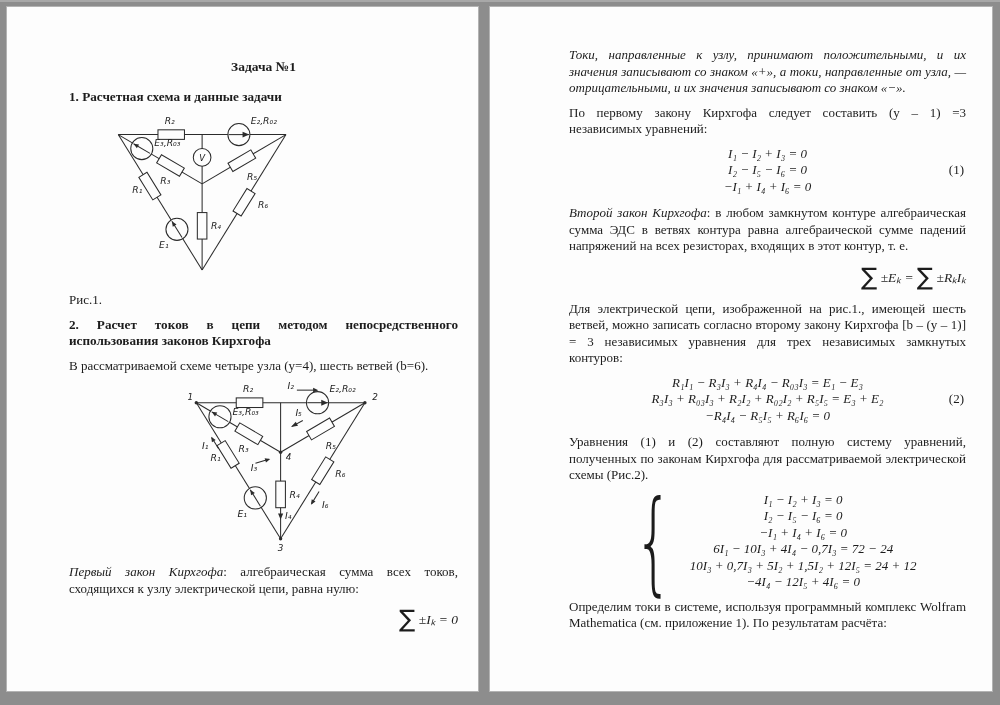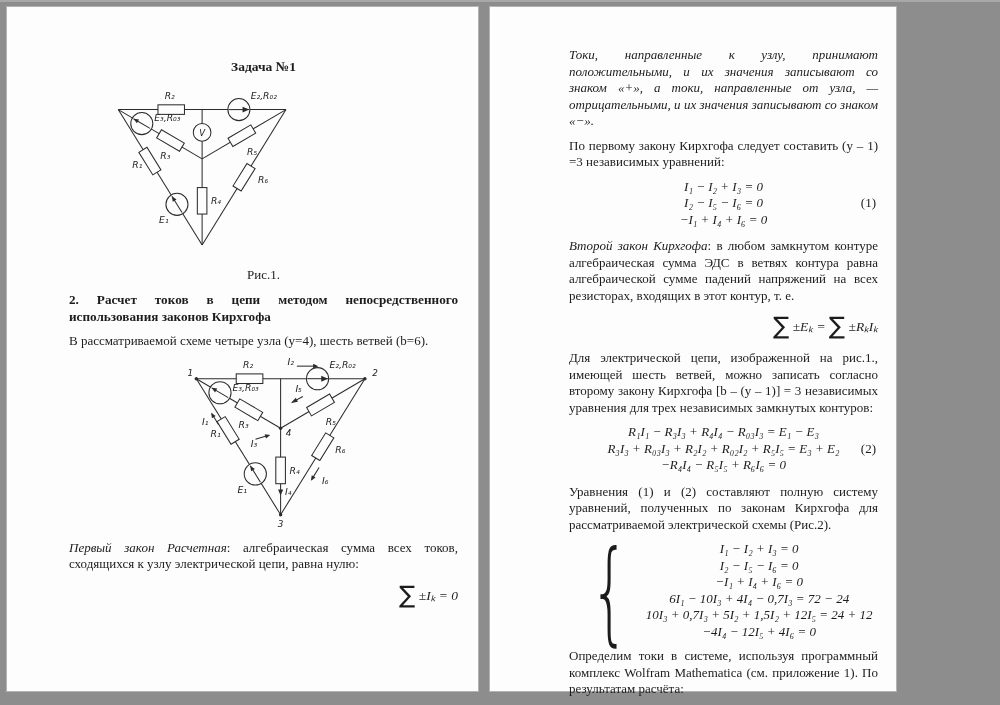--- a/index.html
+++ b/index.html
@@ -1,49 +1,50 @@
 <!DOCTYPE html>
 <html><head>
 <meta charset="utf-8">
 <style>
   html,body{margin:0;padding:0;width:1000px;height:705px;overflow:hidden;
     background:#8d8d8d;font-family:"Liberation Serif",serif;color:#1c1c1c;}
   .canvas{position:absolute;left:0;top:0;width:1000px;height:705px;background:#8d8d8d;border-top:2px solid #a8a8a8;}
   .page{position:absolute;top:4px;height:686px;background:#fdfdfd;border:1px solid #b3b3b3;box-sizing:border-box;}
   .page1{left:6px;width:473px;padding:52px 20px 0 62px;}
-  .page2{left:489px;width:408px;padding:40px 18px 0 79px;}
+  .page2{left:489px;width:504px;padding:40px 26px 0 79px;}
   .title{font-weight:bold;text-align:center;font-size:13.5px;margin:0 0 14px;}
   .h{font-weight:bold;font-size:13.2px;line-height:16.5px;margin:0 0 8px;text-align:justify;}
   .p{font-size:13px;line-height:16.5px;text-align:justify;margin:0 0 8px;}
   .it{font-style:italic;}
   .figrow1{position:relative;height:176px;margin-top:2px;}
   .figrow2{position:relative;height:182px;}
   svg.fig1{position:absolute;left:36px;top:0;width:206px;}
   svg.fig2{position:absolute;left:114px;top:0;width:210px;}
   .given{position:absolute;left:226px;top:30px;font-family:"DejaVu Sans",sans-serif;
     font-style:italic;font-size:11.5px;line-height:16px;white-space:nowrap;}
-  .figcap{text-align:center;font-size:13px;margin:2px 0 9px;}
+  .figcap{font-size:13px;margin:2px 0 9px;}
   .svglbl{font-family:"DejaVu Sans",sans-serif;font-style:italic;font-size:12.5px;fill:#222;}
   .svgnode{font-family:"DejaVu Sans",sans-serif;font-style:italic;font-size:12px;fill:#222;}
   .formula{text-align:right;font-style:italic;font-size:13.5px;margin:6px 0 10px;}
   .sum{font-size:24px;font-style:normal;font-family:"DejaVu Sans",sans-serif;vertical-align:-3px;}
   .eqgroup{position:relative;text-align:center;font-style:italic;font-size:13px;line-height:16.5px;margin:2px 0 10px;}
   .eqnum{position:absolute;right:2px;top:calc(50% - 8px);font-style:normal;}
   .system{display:flex;justify-content:center;align-items:center;margin:0 0 8px;}
   .brace{font-family:"DejaVu Sans",sans-serif;font-size:112px;font-weight:200;line-height:98px;
     transform:scaleX(0.55);margin-right:0;}
   .syslines{font-style:italic;font-size:13px;line-height:16.5px;text-align:center;}
 </style>
 </head>
 <body>
 
 <div class="canvas">
 
   <div class="page page1">
     <div class="title">Задача №1</div>
+    <div class="h">1. Расчетная схема и данные задачи</div>
 
     <div class="figrow1">
       <svg class="fig1" viewBox="0 0 280 232">
         <g stroke="#2b2b2b" stroke-width="1.4" fill="none">
           <line x1="18" y1="28" x2="246" y2="28"></line>
           <line x1="18" y1="28" x2="132" y2="212"></line>
           <line x1="246" y1="28" x2="132" y2="212"></line>
           <line x1="18" y1="28" x2="132" y2="95"></line>
           <line x1="246" y1="28" x2="132" y2="95"></line>
           <line x1="132" y1="28" x2="132" y2="212"></line>
@@ -174,21 +175,21 @@
         </g>
         <g class="svgnode">
           <text x="10" y="24" text-anchor="middle">1</text>
           <text x="256" y="24">2</text>
           <text x="132" y="228" text-anchor="middle">3</text>
           <text x="139" y="105">4</text>
         </g>
       </svg>
     </div>
 
-    <div class="p"><span class="it">Первый закон Расчетная</span><span>: алгебраическая сумма всех токов, сходящихся к узлу электрической цепи, равна нулю:</span></div>
+    <div class="p"><span class="it">Первый закон Кирхгофа</span><span>: алгебраическая сумма всех токов, сходящихся к узлу электрической цепи, равна нулю:</span></div>
     <div class="formula">
       <span class="sum">∑</span>
       <span>±Iₖ = 0</span>
     </div>
   </div>
 
   <div class="page page2">
     <div class="p it">Токи, направленные к узлу, принимают положительными, и их значения записывают со знаком «+», а токи, направленные от узла, — отрицательными, и их значения записывают со знаком «−».</div>
     <div class="p">По первому закону Кирхгофа следует составить (у – 1) =3 независимых уравнений:</div>
 

